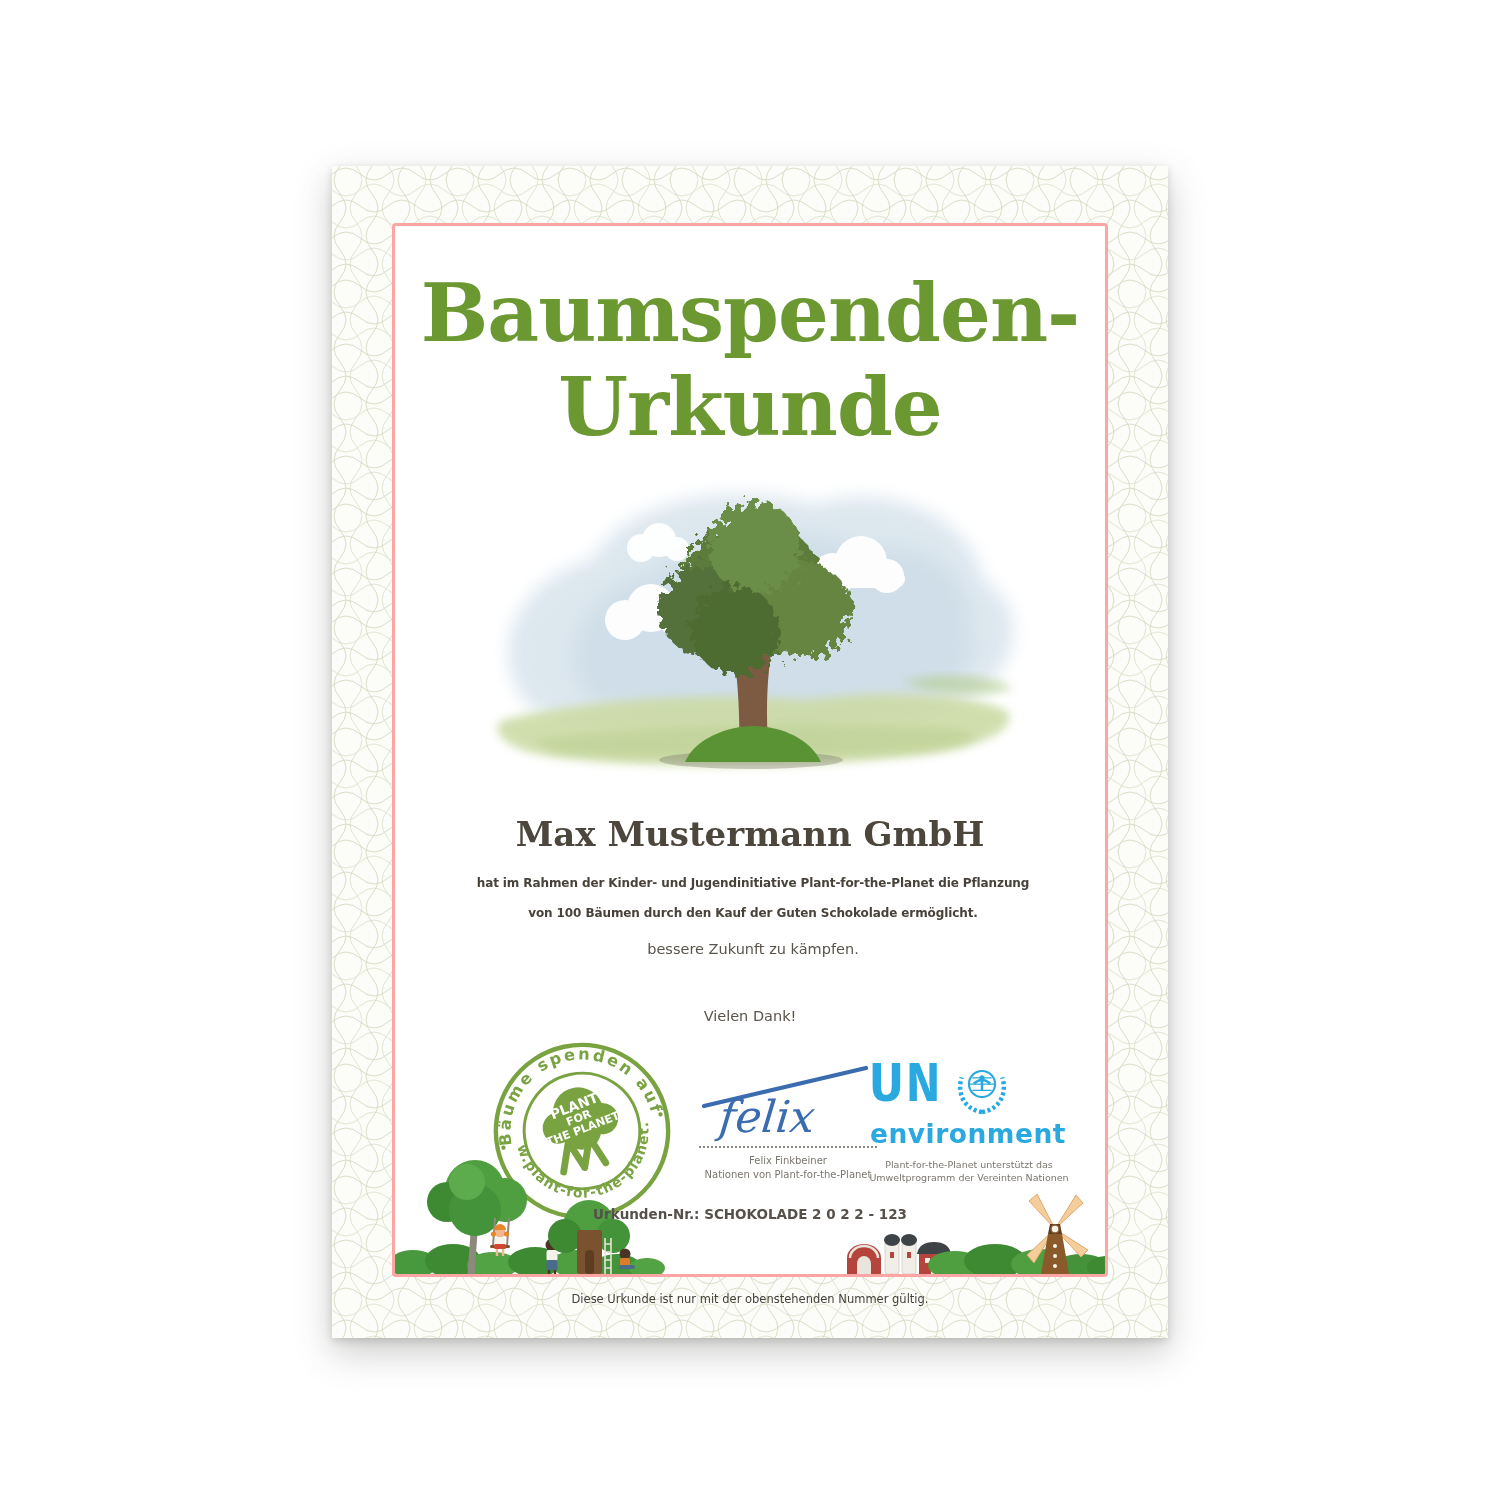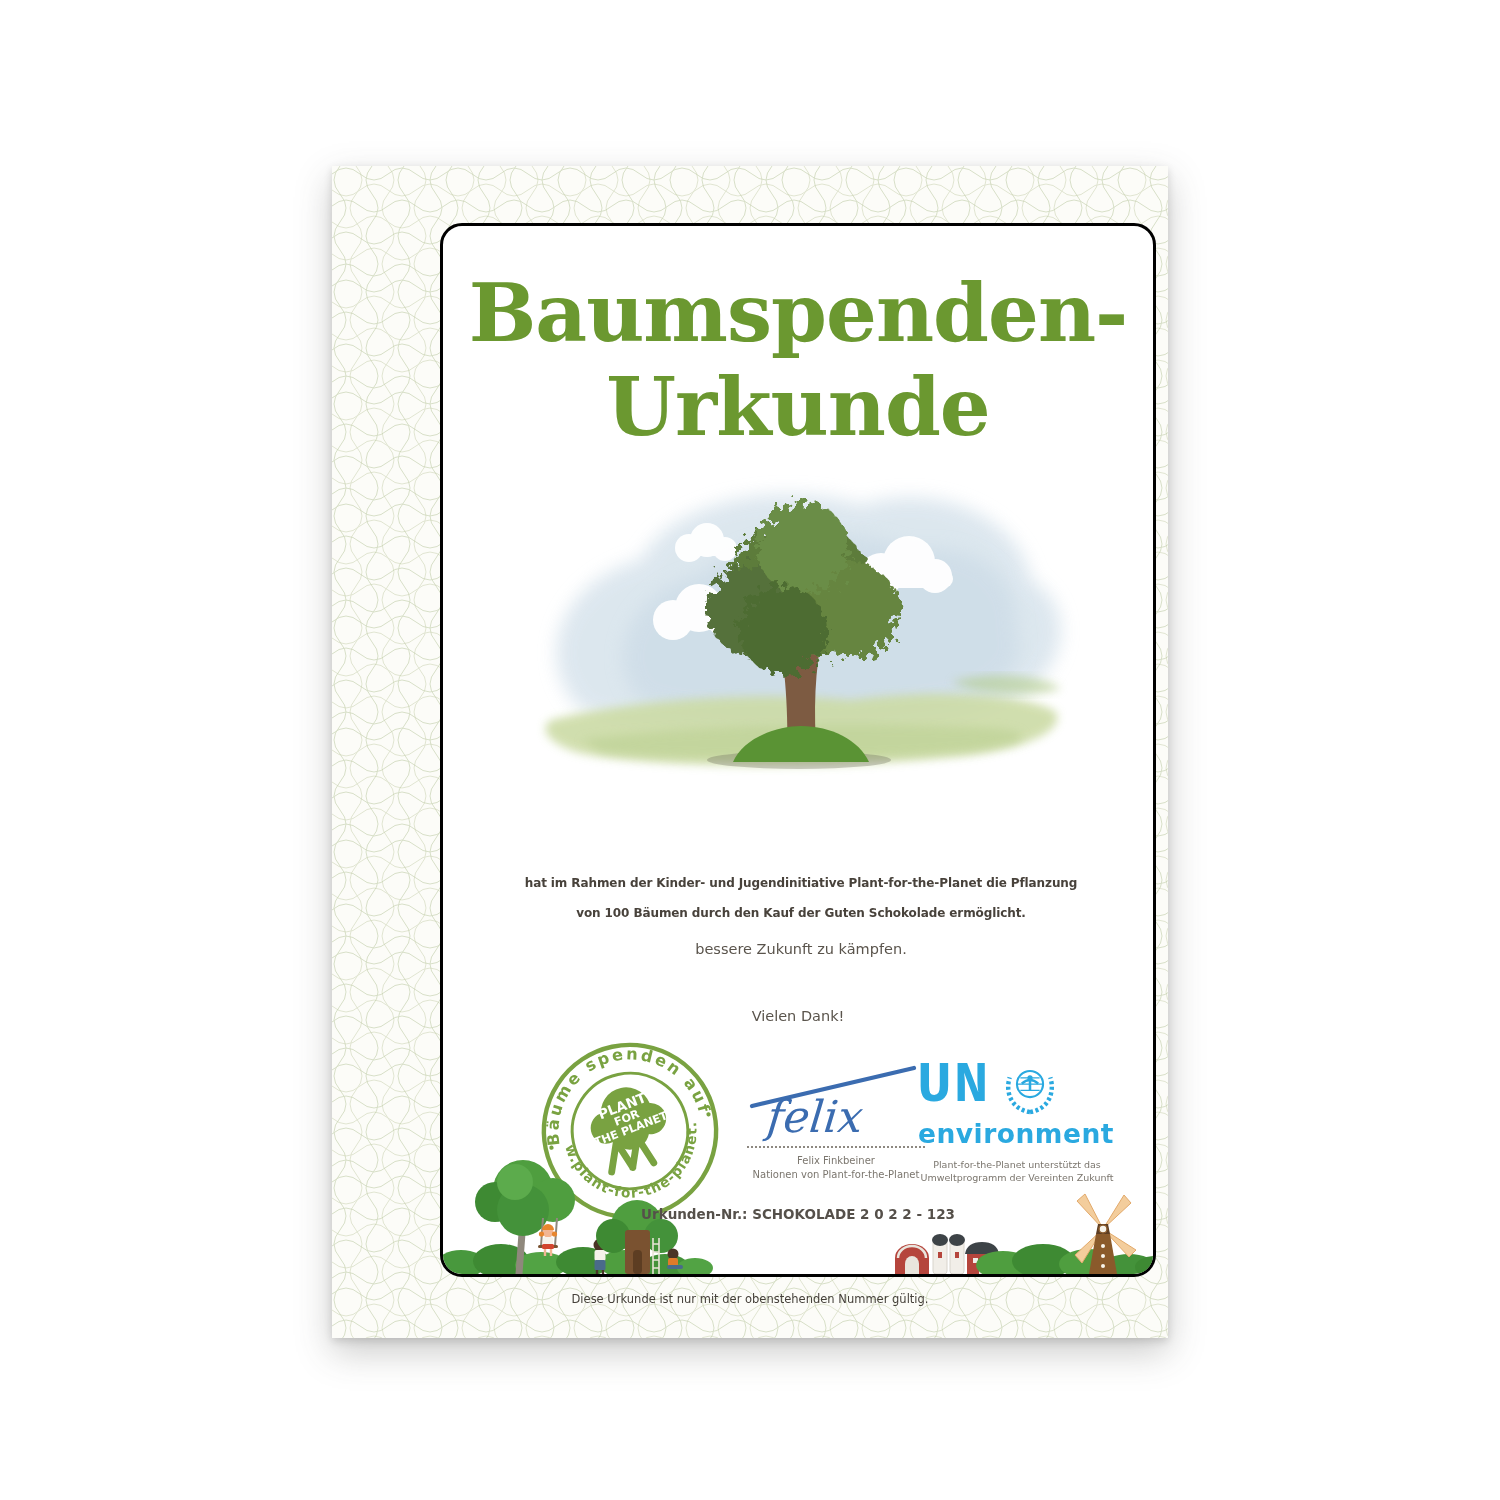--- a/index.html
+++ b/index.html
@@ -8,22 +8,22 @@
 
   .page {
     position:absolute; left:332px; top:166px; width:836px; height:1172px;
     background:#fcfcf9;
     box-shadow:0 14px 34px rgba(70,70,65,.28), 0 3px 8px rgba(0,0,0,.14);
   }
   .guilloche { position:absolute; inset:0; }
 
   .inner {
     position:absolute; left:60px; top:57px; width:716px; height:1054px;
-    background:#ffffff; border:3px solid #000000; border-radius:22px;
-    overflow:hidden; text-align:center;margin-left:48px;
+    background:#ffffff; border:3px solid #fca5a5; border-radius:4px;
+    overflow:hidden; text-align:center;
   }
 
   .title { position:absolute; top:40px; left:0; width:100%;
     font-family:"DejaVu Serif","Liberation Serif",serif; font-weight:700;
     font-size:80px; line-height:94px; letter-spacing:-1px; color:#6b9830; }
 
   .watercolor { position:absolute; top:244px; left:78px; width:560px; height:332px; }
 
   .recipient { position:absolute; top:588px; left:0; width:100%;
     font-family:"DejaVu Serif","Liberation Serif",serif; font-weight:700;
@@ -149,20 +149,21 @@
             <circle cx="278" cy="120" r="72" fill="#5d7c3a"></circle>
             <circle cx="232" cy="140" r="46" fill="#54713a"></circle>
             <circle cx="330" cy="140" r="48" fill="#66853f"></circle>
             <circle cx="282" cy="78" r="46" fill="#6b8d46"></circle>
             <circle cx="262" cy="160" r="44" fill="#4e6c31"></circle>
           </g>
           <path fill="#5a9334" d="M212,292 C222,268 256,256 280,256 C310,256 338,270 348,292 Z"></path>
         </g>
       </svg>
 
+      <div class="recipient">Max Mustermann GmbH</div>
 
       <div class="p-bold">
         <div>hat im Rahmen der Kinder- und Jugendinitiative Plant-for-the-Planet die Pflanzung</div>
         <div>von 100 Bäumen durch den Kauf der Guten Schokolade ermöglicht.</div>
       </div>
 
       <div class="p-reg">
         <div>bessere Zukunft zu kämpfen.</div>
       </div>
 
@@ -220,21 +221,21 @@
               <path d="M17.5,27 h25 M20,20.5 h20 M20,33.5 h20" stroke-width="1.2"></path>
               <circle cx="30" cy="20.5" r="2.7" fill="#2aa9e0" stroke="none"></circle>
               <path d="M30,23.5 v10" stroke-width="2.6"></path>
               <path d="M21.5,26.5 q8.5,-7.5 17,0" stroke-width="2.6"></path>
             </g>
           </svg>
         </div>
         <div class="un-env">environment</div>
         <div class="un-sub">
           <div>Plant-for-the-Planet unterstützt das</div>
-          <div>Umweltprogramm der Vereinten Zukunft</div>
+          <div>Umweltprogramm der Vereinten Nationen</div>
         </div>
       </div>
 
       <div class="cert-no">Urkunden-Nr.: SCHOKOLADE 2 0 2 2 - 123</div>
 
       <svg class="scene" viewBox="0 0 716 132" aria-hidden="true">
 
         <g>
           <ellipse cx="18" cy="120" rx="24" ry="14" fill="#48983d"></ellipse>
           <ellipse cx="58" cy="117" rx="28" ry="17" fill="#3e8a33"></ellipse>

